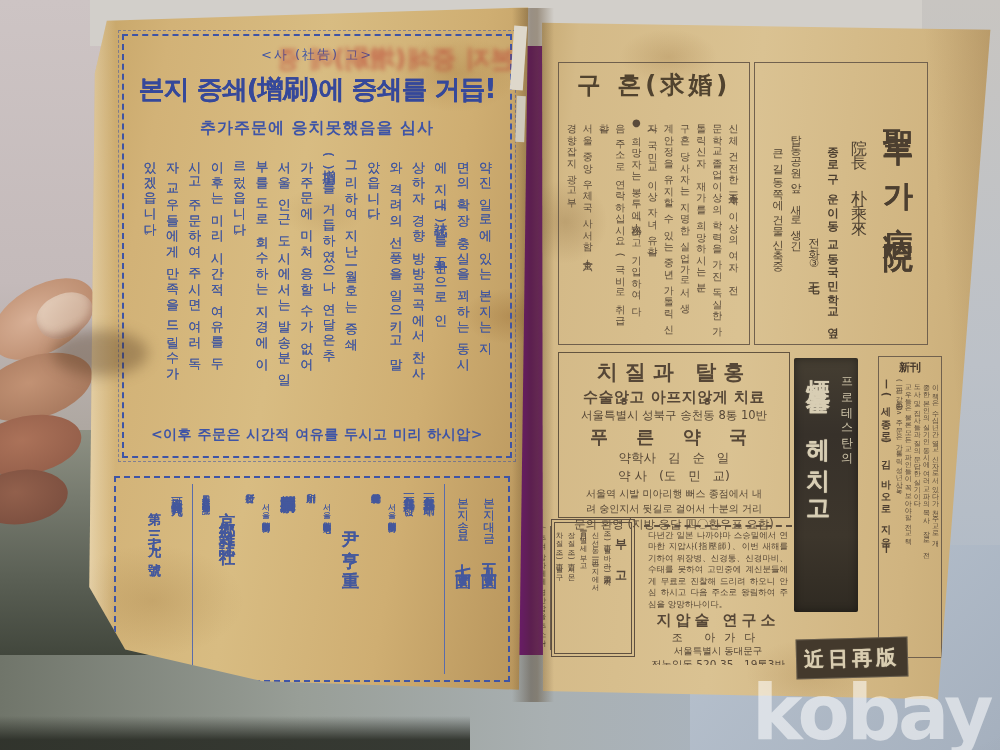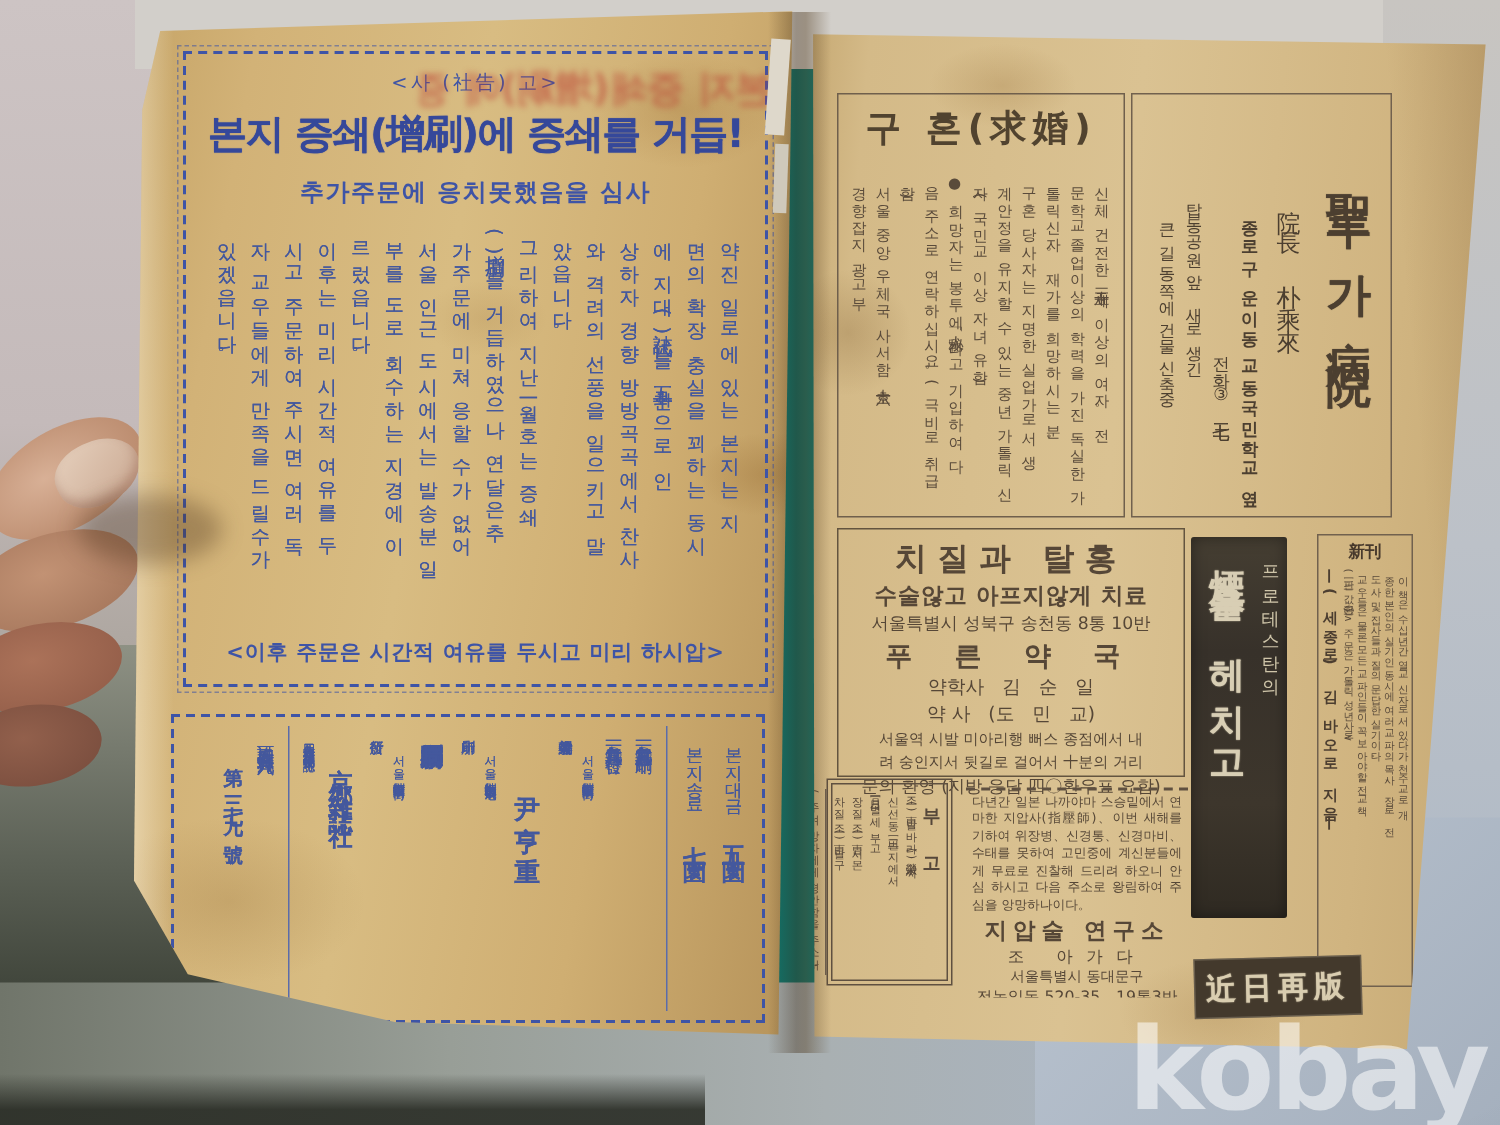--- a/index.html
+++ b/index.html
@@ -1,17 +1,17 @@
 <!DOCTYPE html>
 <html><head>
 <meta charset="utf-8">
 <style>
   html,body{margin:0;padding:0;background:#8f8d88;}
   #stage{position:relative;width:1000px;height:750px;overflow:hidden;
-         font-family:"DejaVu Sans","Liberation Serif",serif;background:#0f766e;}
+         font-family:"DejaVu Sans","Liberation Serif",serif;background:#701a75;}
   #stage *{box-sizing:border-box;}
   .abs{position:absolute;}
 
   
   .bg-topleft{left:0;top:0;width:125px;height:470px;
     background:linear-gradient(180deg,#cdc4c4,#c4baba 60%,#a8a29a);}
   .bg-top{left:90px;top:0;width:910px;height:46px;background:#d2cfca;}
   .bg-right{left:922px;top:0;width:78px;height:660px;
     background:linear-gradient(180deg,#c8c5c1,#bcc1c8 55%,#aeb9c6);}
   .bg-floorleft{left:0;top:430px;width:150px;height:320px;

